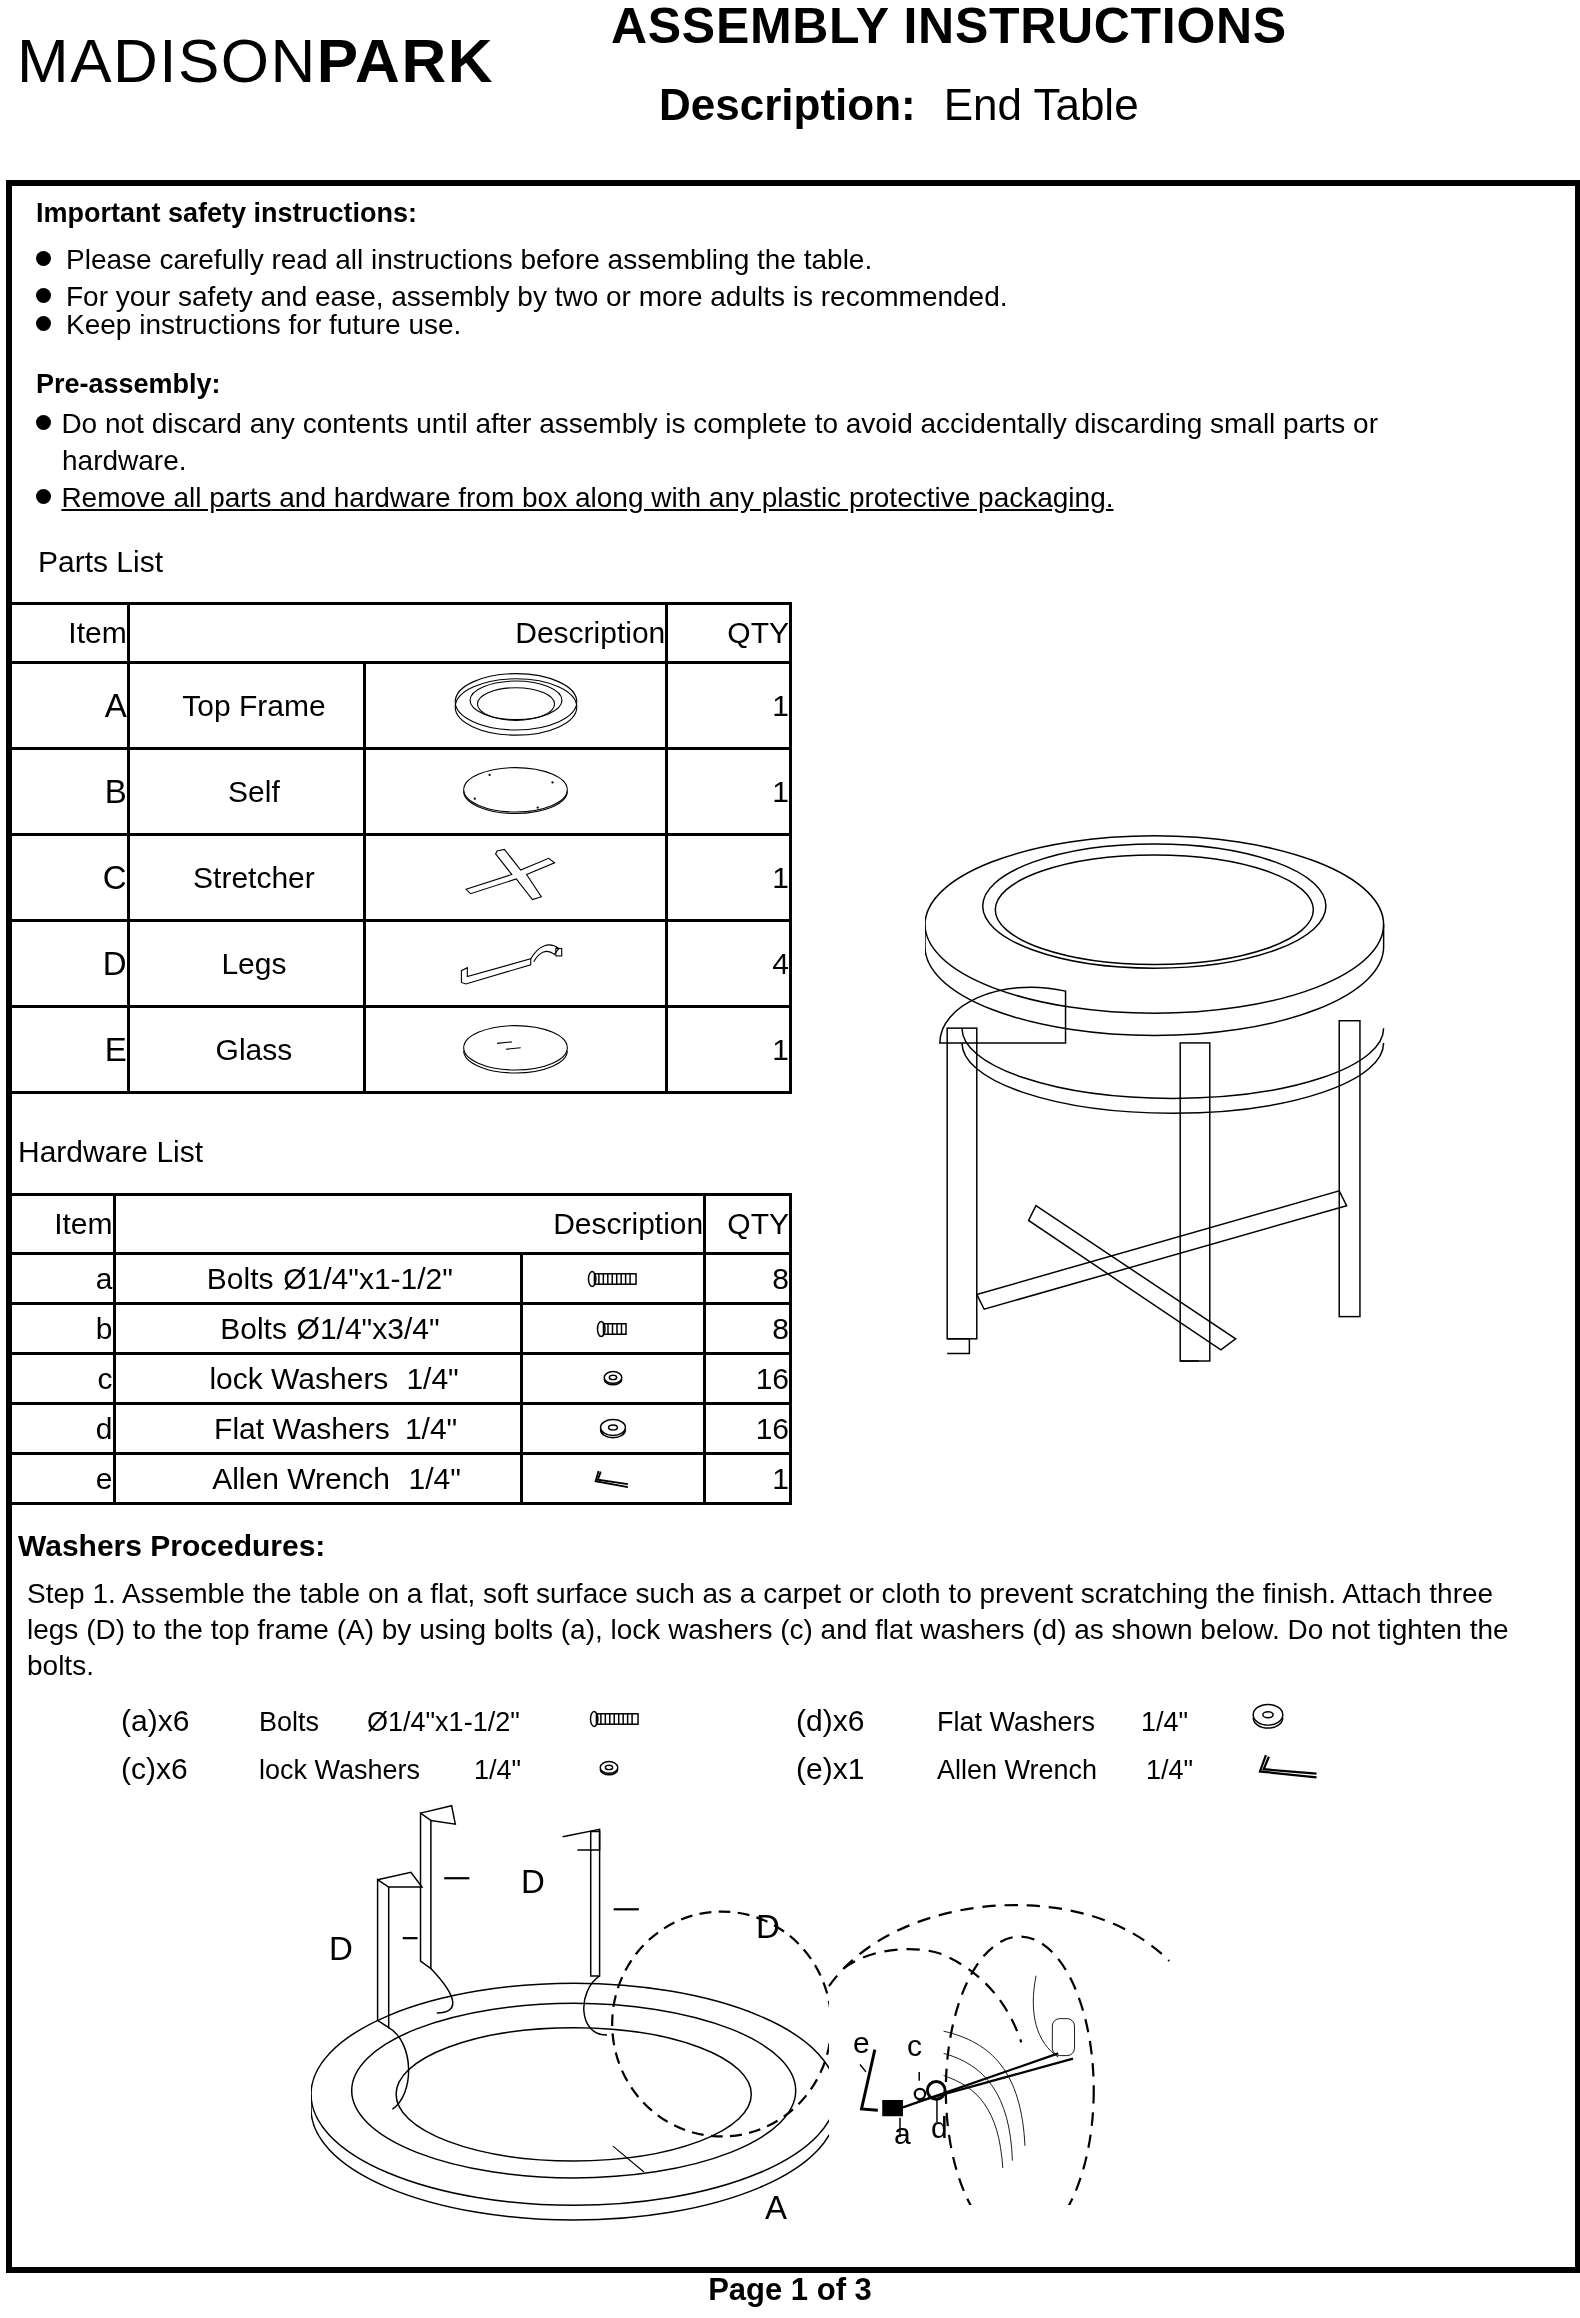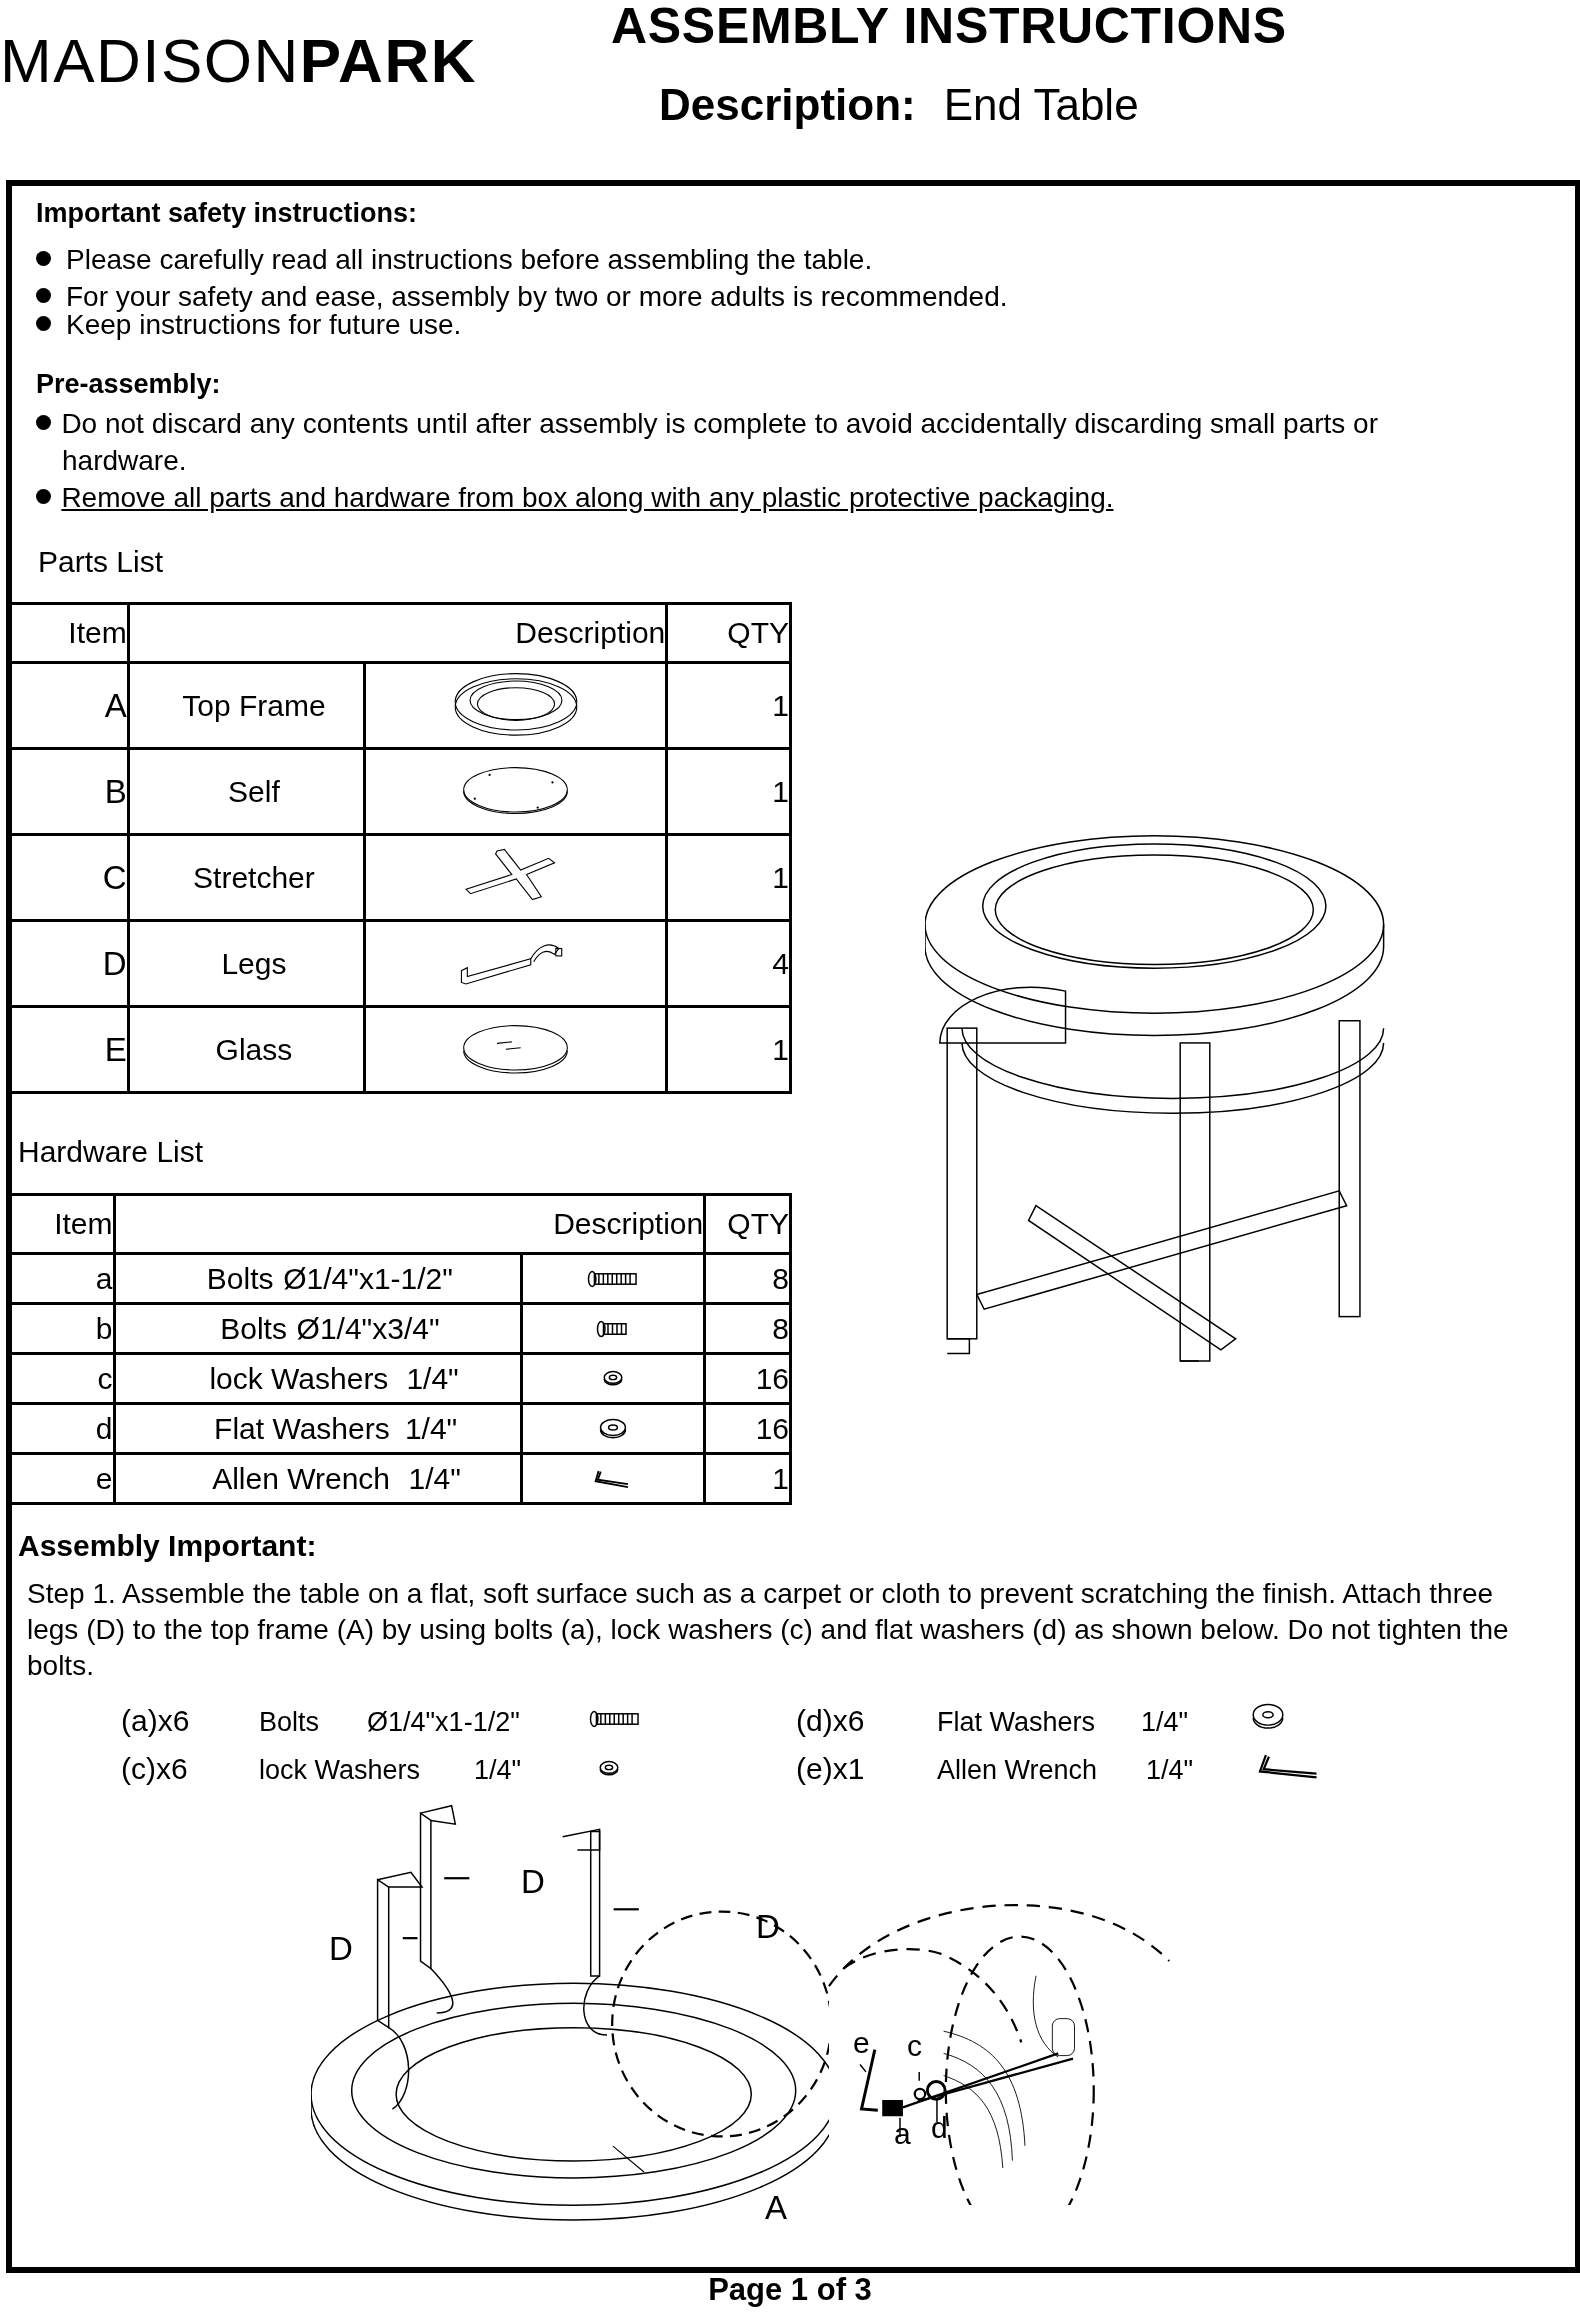--- a/index.html
+++ b/index.html
@@ -1,21 +1,21 @@
 <!DOCTYPE html>
 <html style="font-size:12px"><head>
 <meta charset="utf-8">
 <style>
   html, body { margin:0; padding:0; background:#ffffff; }
   body { width:1580px; height:2319px; position:relative; overflow:hidden;
          font-family:"Liberation Sans", sans-serif; color:#000; }
   .abs { position:absolute; }
 
   
-  .brand { left:0; top:30px; font-size:62px; letter-spacing:1.5px; line-height:1; white-space:nowrap; }
+  .brand { left:0; top:30px; font-size:62px; letter-spacing:1.5px; line-height:1; white-space:nowrap;padding-left:17px; }
   .brand .thin { font-weight:400; transform:scaleY(1.0); display:inline-block; }
   .brand .bold { font-weight:700; }
   .title { left:611px; top:-3px; font-size:50px; font-weight:700; white-space:nowrap; letter-spacing:0.7px; }
   .subtitle { left:659px; top:80px; font-size:44px; white-space:nowrap; }
   .subtitle .lbl { font-weight:700; margin-right:28px; }
 
   
   .frame { left:6px; top:180px; width:1563px; height:2081px; border:6px solid #000; box-sizing:content-box; }
 
   .sec-title { font-size:27px; font-weight:700; white-space:nowrap; }
@@ -247,21 +247,21 @@
               <path d="M6 4 L2 18 L46 26"></path>
               <path d="M9 5 L5 16 L46 22"></path>
             </g>
           </svg>
         </td>
     <td>1</td>
   </tr>
 </tbody>
   </table>
 
-<div class="abs sec-title" style="left:18px;top:1529px;font-size:30px;">Assembly Important:</div>
+<div class="abs sec-title" style="left:18px;top:1529px;font-size:30px;">Washers Procedures:</div>
 <div class="abs step-text">Step 1.  Assemble the table on a flat, soft surface such as a carpet or cloth to prevent scratching the finish.  Attach three legs (D) to the top frame (A) by using bolts (a), lock washers (c) and flat washers (d) as shown below.  Do not tighten the bolts.</div>
 
 <div class="abs hw-line" style="left:121px;top:1704px;">
   <span style="display:inline-block;width:138px">(a)x6</span><span style="display:inline-block;width:108px;font-size:27px">Bolts</span><span style="font-size:27px">Ø1/4"x1-1/2"</span>
 </div>
 <svg class="abs" style="left:589px;top:1710px;" width="52" height="18" viewBox="0 0 70 24">
     <g fill="none" stroke="#000" stroke-width="2">
       <ellipse cx="7" cy="12" rx="5" ry="10"></ellipse>
       <rect x="10" y="5" width="56" height="14"></rect>
       <path d="M16 5 V19 M22 5 V19 M28 5 V19 M34 5 V19 M40 5 V19 M46 5 V19 M52 5 V19 M58 5 V19"></path>

